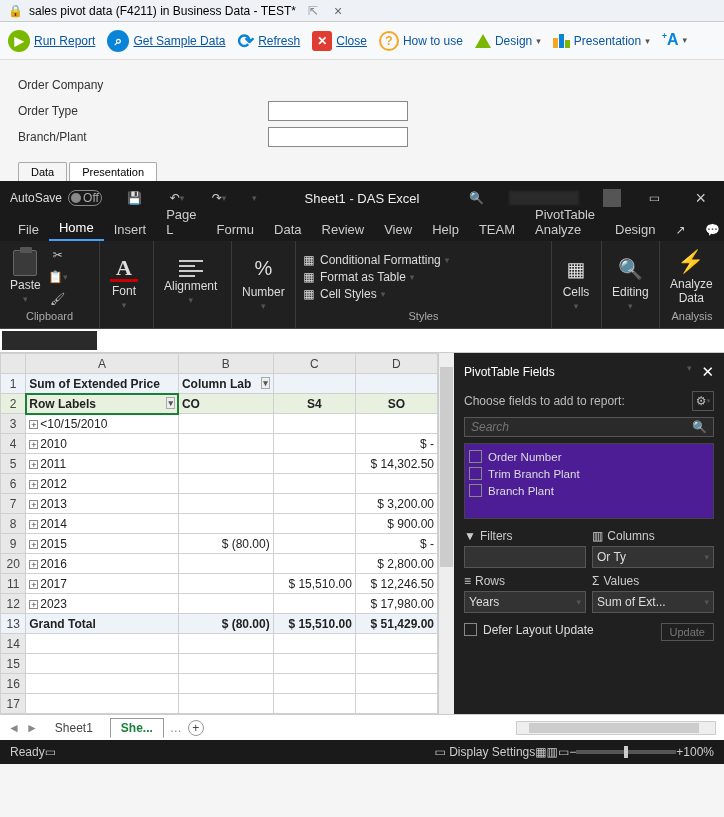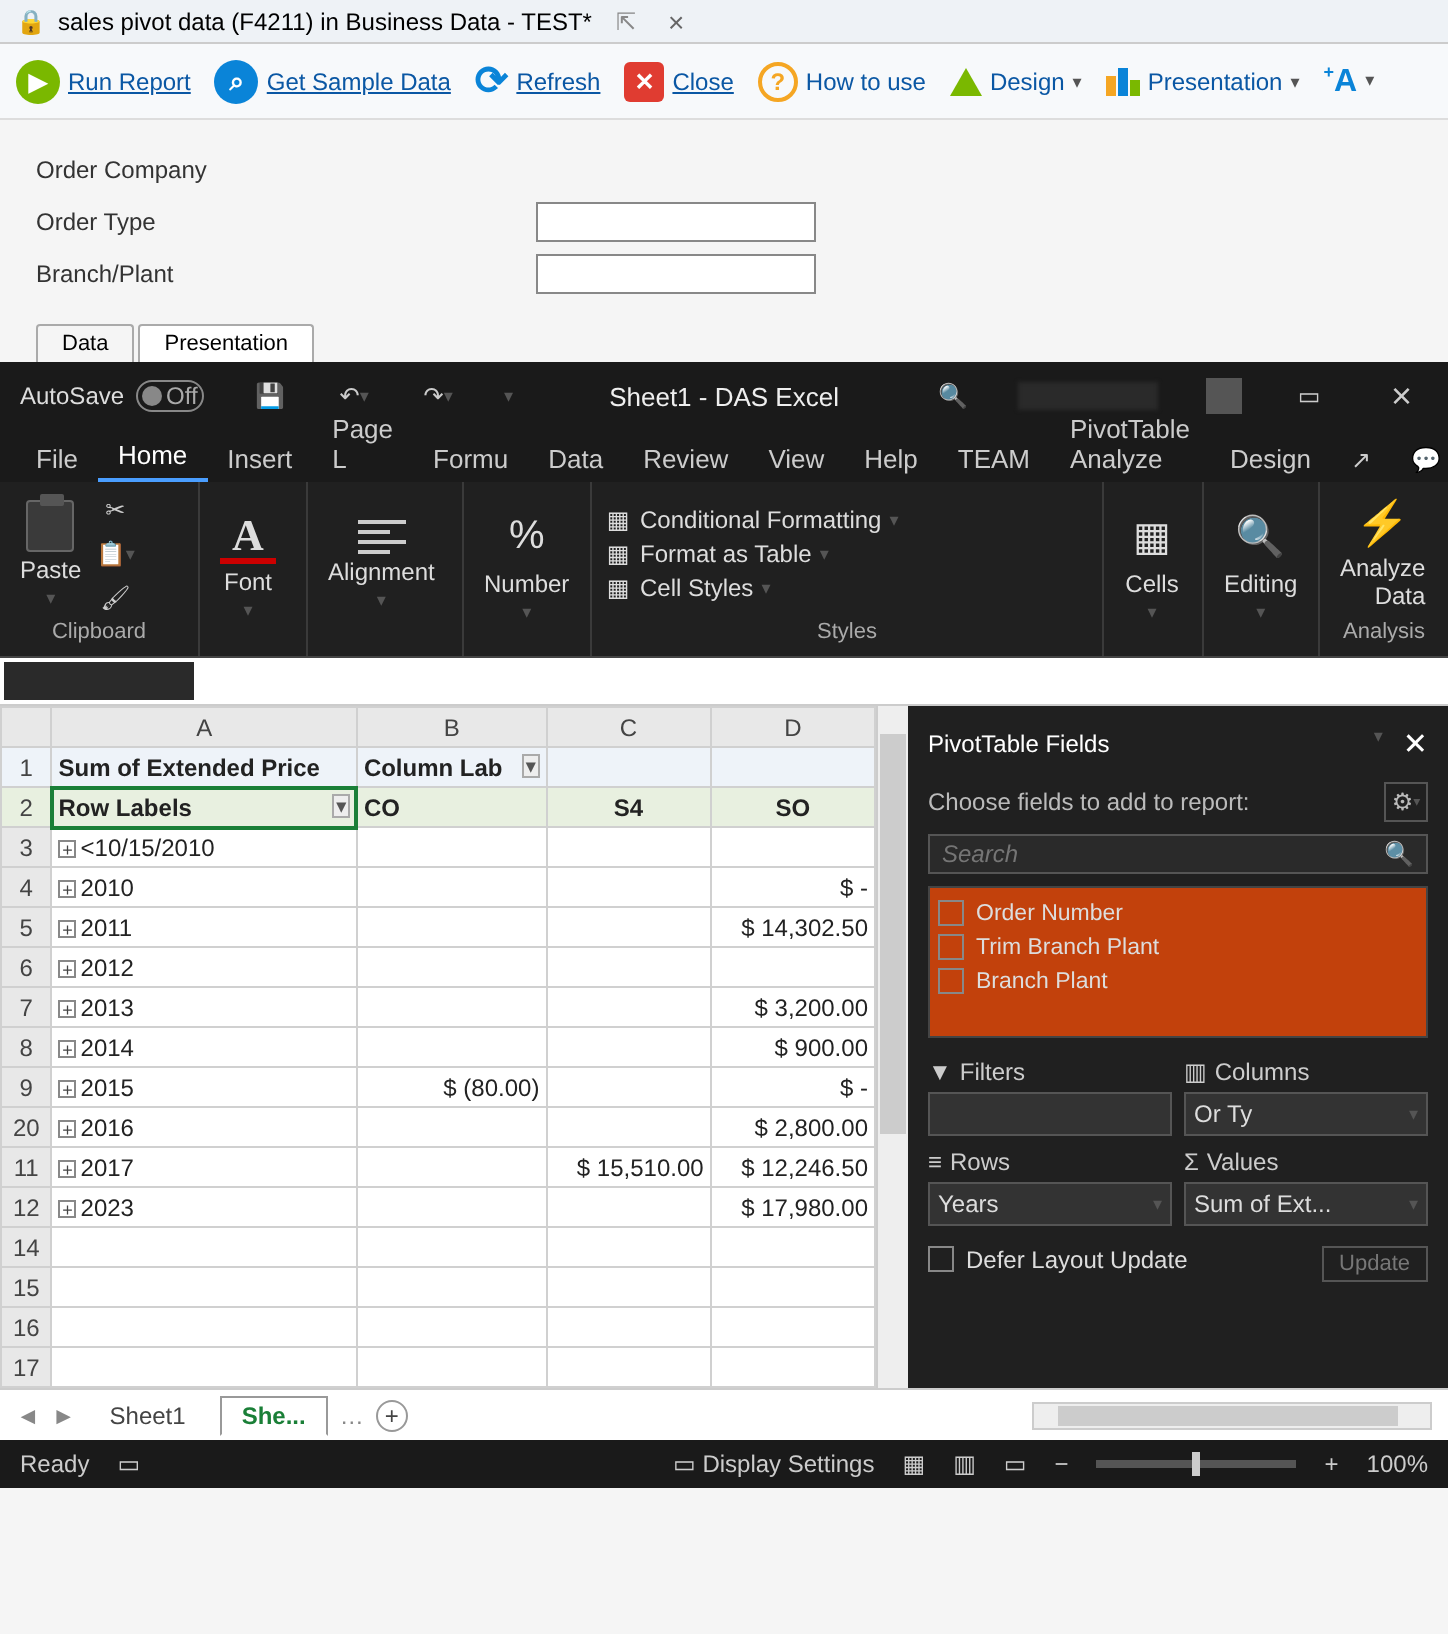--- a/index.html
+++ b/index.html
@@ -80,41 +80,41 @@
 .num{text-align:right}
 .dd{float:right;font-size:9px;color:#555;border:1px solid #aaa;padding:0 1px;background:#eee}
 .plus{display:inline-block;width:9px;height:9px;border:1px solid #888;text-align:center;line-height:8px;font-size:9px;margin-right:2px;color:#444}
 .fields-pane{width:270px;background:#202020;color:#ddd;padding:10px;display:flex;flex-direction:column}
 .fp-title{font-size:17px;color:#fff;display:flex;justify-content:space-between;align-items:center}
 .fp-x{font-size:15px}
 .fp-sub{font-size:11px;color:#bbb;display:flex;justify-content:space-between;align-items:center;margin:10px 0 6px}
 .gear{width:22px;height:20px;border:1px solid #555;display:flex;align-items:center;justify-content:center;font-size:12px}
 .search-box{display:flex;align-items:center;border:1px solid #555;background:#2a2a2a;padding:2px 6px;margin-bottom:6px}
 .search-box input{flex:1;background:transparent;border:none;color:#ccc;font-style:italic;outline:none}
-.field-list{border:1px solid #444;background:#c2410c;padding:4px;height:76px;overflow:hidden;margin-bottom:10px}
+.field-list{border:1px solid #444;background:#4c1d95;padding:4px;height:76px;overflow:hidden;margin-bottom:10px}
 .field-item{display:flex;align-items:center;gap:6px;padding:2px 0;font-size:11.5px}
 .field-item::before{content:"";width:11px;height:11px;border:1px solid #888;display:inline-block}
 .drag-lbl{font-size:11px;color:#bbb;margin-bottom:6px}
 .areas{display:grid;grid-template-columns:1fr 1fr;gap:6px}
 .area{display:flex;flex-direction:column;gap:3px}
 .area-hd{font-size:11px;color:#ccc;display:flex;align-items:center;gap:4px}
 .area-box{height:22px;background:#333;border:1px solid #555;display:flex;align-items:center;padding:0 4px;font-size:11px;color:#ddd;justify-content:space-between}
 .defer{display:flex;align-items:flex-start;gap:6px;margin-top:10px;font-size:11px}
 .defer::before{content:"";width:11px;height:11px;border:1px solid #888;display:inline-block}
 .upd-btn{margin-left:auto;border:1px solid #555;padding:2px 8px;color:#777;font-size:11px}
 .sheet-tabs{height:26px;background:#fff;border-top:1px solid #ccc;display:flex;align-items:center;gap:6px;padding:0 8px;font-size:11px;color:#444}
 .sh-nav{color:#888}
 .sh-tab{padding:2px 10px;border:1px solid transparent}
 .sh-tab.active{border:1px solid #999;border-bottom-color:#fff;color:#1a7f37;font-weight:bold}
 .sh-dots{color:#888}
 .sh-plus{width:16px;height:16px;border:1px solid #999;border-radius:50%;display:flex;align-items:center;justify-content:center}
 .scroll-stub{flex:1;display:flex;justify-content:flex-end}
 .scrollbar{width:200px;height:14px;background:#eee;border:1px solid #ccc;position:relative}
 .scrollbar .thumb{position:absolute;left:12px;width:170px;top:1px;bottom:1px;background:#ccc}
-.status{height:24px;background:#1a1a1a;color:#ccc;display:flex;align-items:center;padding:0 10px;gap:14px;font-size:11px}
+.status{height:24px;background:#1a1a1a;color:#ccc;display:flex;align-items:center;padding:0 10px;font-size:11px}
 .status .sep{flex:1}
 .zoom-slider{width:100px;height:4px;background:#555;position:relative}
 .zoom-slider .zk{position:absolute;top:-4px;left:48%;width:4px;height:12px;background:#ccc}
 .vscroll{width:16px;background:#eee;border-left:1px solid #ccc;position:relative}
 .vscroll .vthumb{position:absolute;top:14px;left:1px;right:1px;height:200px;background:#ccc}
 </style>
 </head>
 <body>
 
 <div class="title-bar">
@@ -319,21 +319,21 @@
             <span>Editing</span>
             <span class="caret">▾</span>
           </div>
         </div>
         <div class="r-group-lbl"></div>
       </div>
     <div class="r-group" style="width:64px;border-right:none">
         <div class="r-group-body">
           <div class="big-btn">
             <span class="lightning">⚡</span>
-            <span style="text-align:right;white-space:pre">Analyze
+            <span style="text-align:center;white-space:pre">Analyze
 Data</span>
           </div>
         </div>
         <div class="r-group-lbl">Analysis</div>
       </div>
   </div>
 
   <div class="name-box">
       <div class="nb"></div>
     </div>
@@ -425,20 +425,27 @@
               <td class="num"></td>
               <td class="num">$ 15,510.00</td>
               <td class="num">$ 12,246.50</td>
             </tr>
             <tr>
               <td class="row-hd">12</td>
               <td><span class="plus">+</span>2023</td>
               <td class="num"></td>
               <td class="num"></td>
               <td class="num">$ 17,980.00</td>
+            </tr>
+            <tr class="hdr-row">
+              <td class="row-hd">13</td>
+              <td class="bold">Grand Total</td>
+              <td class="bold num">$       (80.00)</td>
+              <td class="bold num">$ 15,510.00</td>
+              <td class="bold num">$ 51,429.00</td>
             </tr>
             <tr>
               <td class="row-hd">14</td>
               <td></td>
               <td></td>
               <td></td>
               <td></td>
             </tr>
             <tr>
               <td class="row-hd">15</td>

